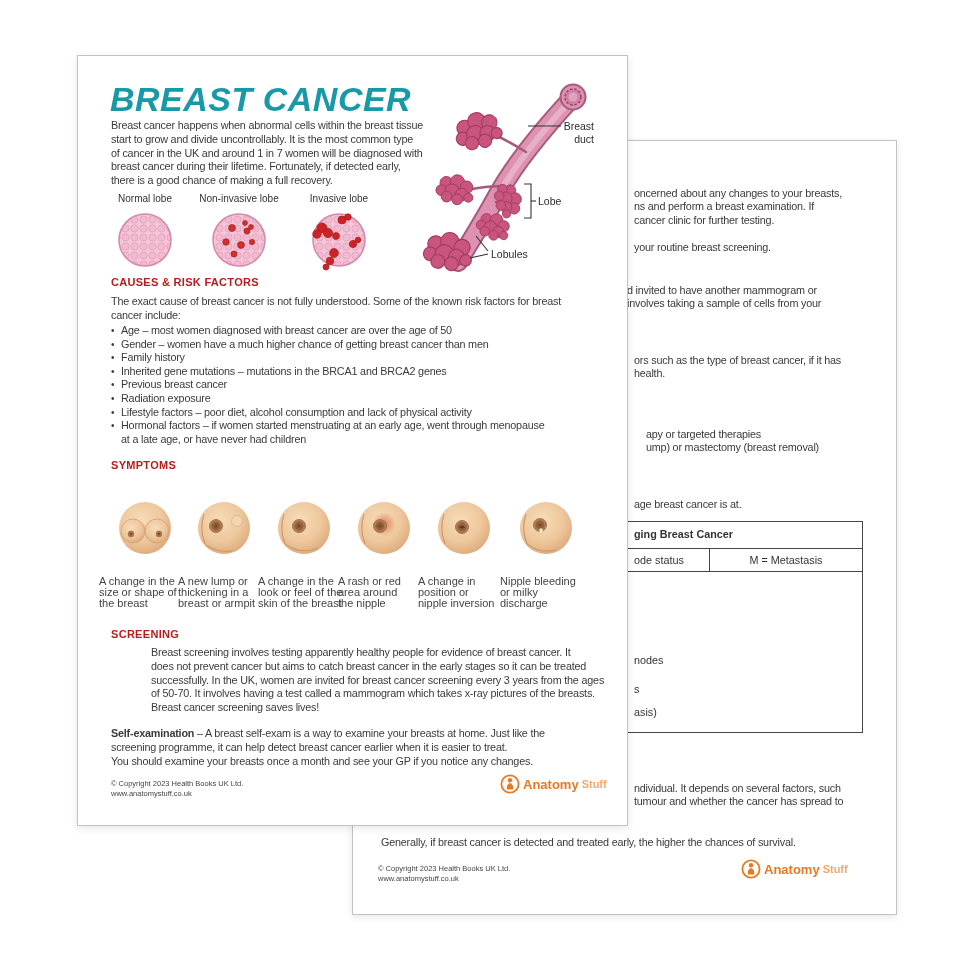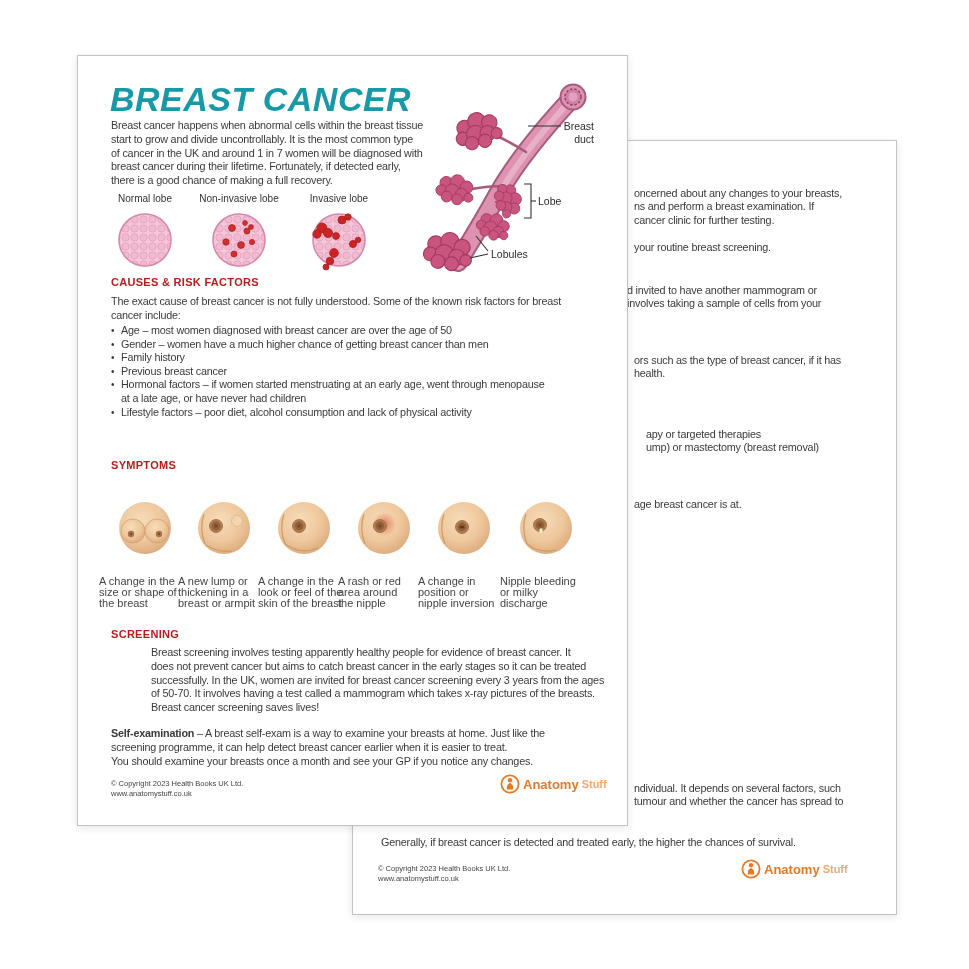--- a/index.html
+++ b/index.html
@@ -119,20 +119,31 @@
 cancer clinic for further testing.</div>
   <div class="abs bp-frag bp-b">your routine breast screening.</div>
   <div class="abs bp-frag pre bp-c">d invited to have another mammogram or
 involves taking a sample of cells from your</div>
   <div class="abs bp-frag pre bp-d">ors such as the type of breast cancer, if it has
 health.</div>
   <div class="abs bp-frag pre bp-e">apy or targeted therapies
 ump) or mastectomy (breast removal)</div>
   <div class="abs bp-frag bp-f">age breast cancer is at.</div>
 
+  <div class="abs bp-table">
+    <div class="abs bpt-row1"></div>
+    <div class="abs bpt-row2"></div>
+    <div class="abs bpt-div"></div>
+    <div class="abs bpt-txt bpt-h">ging Breast Cancer</div>
+    <div class="abs bpt-txt bpt-c1">ode status</div>
+    <div class="abs bpt-txt bpt-c2">M = Metastasis</div>
+    <div class="abs bpt-txt bpt-bf0">nodes</div>
+    <div class="abs bpt-txt bpt-bf1">s</div>
+    <div class="abs bpt-txt bpt-bf2">asis)</div>
+  </div>
 
   <div class="abs bp-frag pre bp-bottom">ndividual. It depends on several factors, such
 tumour and whether the cancer has spread to</div>
   <div class="abs bp-frag bp-survival">Generally, if breast cancer is detected and treated early, the higher the chances of survival.</div>
 
   <div class="abs footer-copy bp-footer">
     <div>© Copyright 2023 Health Books UK Ltd.</div>
     <div>www.anatomystuff.co.uk</div>
   </div>
   <div class="abs brand" style="left:388px; top:718px;">
@@ -227,24 +238,26 @@
     </g>
   </svg>
 
   <div class="abs sec-heading fp-causes-h">CAUSES &amp; RISK FACTORS</div>
   <div class="abs body-txt pre fp-causes-intro">The exact cause of breast cancer is not fully understood. Some of the known risk factors for breast
 cancer include:</div>
   <ul class="abs fp-bullets">
     <li>Age – most women diagnosed with breast cancer are over the age of 50</li>
     <li>Gender – women have a much higher chance of getting breast cancer than men</li>
     <li>Family history</li>
+    <li>Inherited gene mutations – mutations in the BRCA1 and BRCA2 genes</li>
     <li>Previous breast cancer</li>
+    <li>Radiation exposure</li>
+    <li>Lifestyle factors – poor diet, alcohol consumption and lack of physical activity</li>
     <li>Hormonal factors – if women started menstruating at an early age, went through menopause
 at a late age, or have never had children</li>
-    <li>Lifestyle factors – poor diet, alcohol consumption and lack of physical activity</li>
   </ul>
 
   <div class="abs sec-heading fp-symptoms-h">SYMPTOMS</div>
 
   <svg class="abs breast-svg" style="left:39px;" width="56" height="56" viewBox="0 0 56 56">
     <circle cx="28" cy="28" r="26" fill="url(#skinG)"></circle>
     <circle cx="16" cy="31" r="12" fill="url(#skinG)" stroke="#d2a072" stroke-width="0.8"></circle>
     <circle cx="40" cy="31" r="12" fill="url(#skinG)" stroke="#d2a072" stroke-width="0.8"></circle>
     <circle cx="14" cy="34" r="3.2" fill="#a5744c"></circle>
       <circle cx="14" cy="34" r="1.2" fill="#7c4c2c"></circle>

